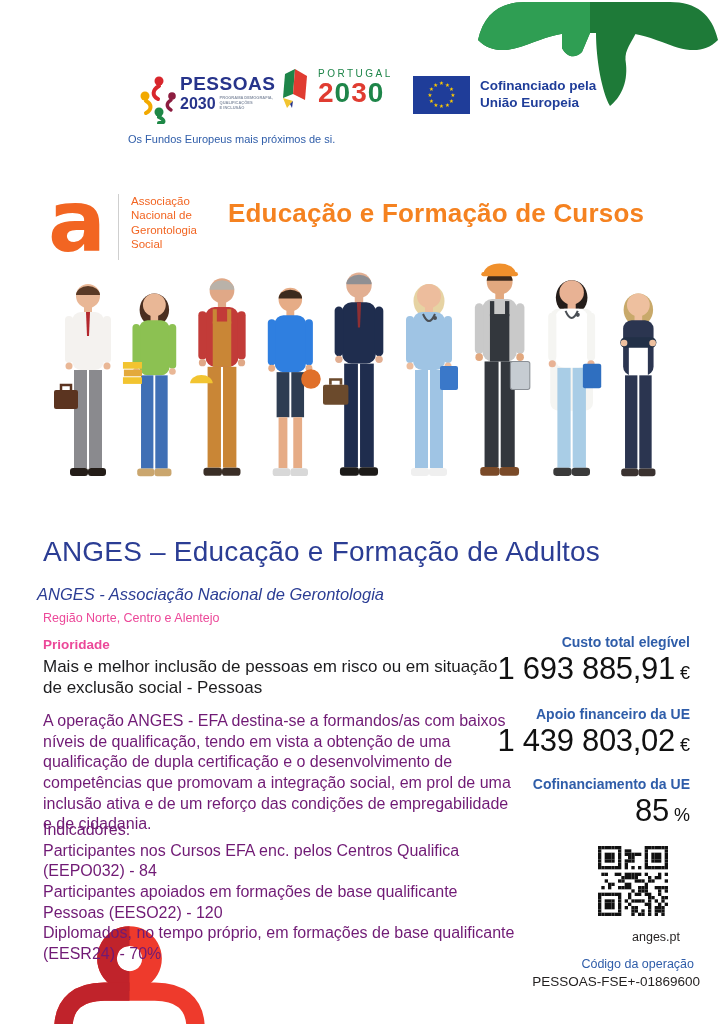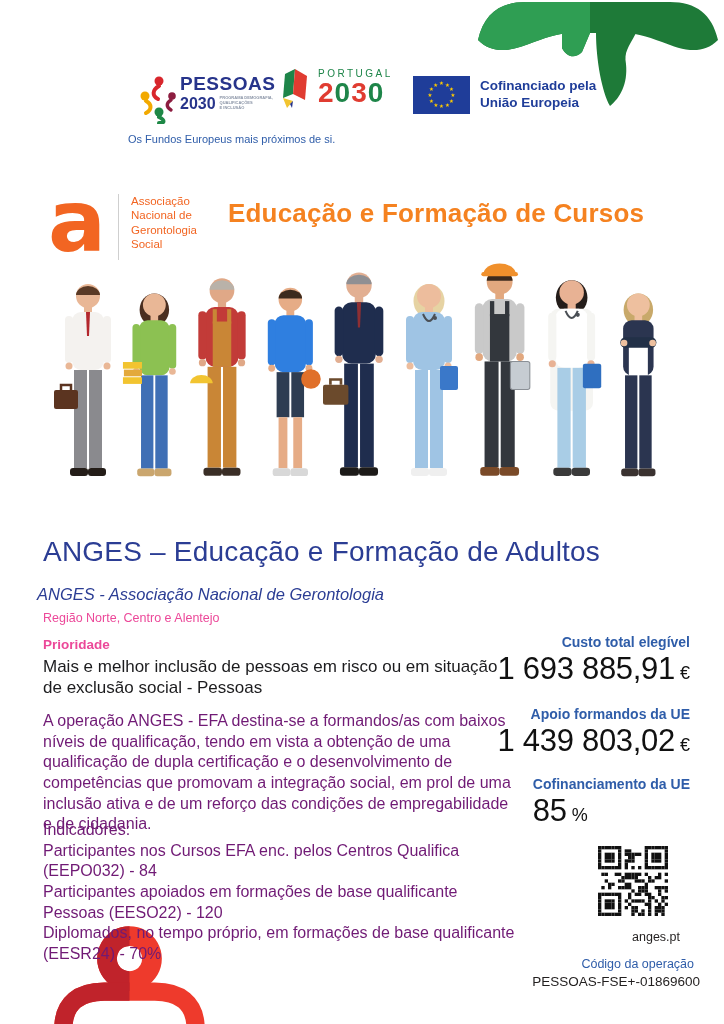--- a/index.html
+++ b/index.html
@@ -34,21 +34,21 @@
   .h1{font-size:28px;color:#2B3D94;font-weight:500;letter-spacing:.2px;margin-top:32px;}
   .org-line{font-size:16.5px;color:#2B3D94;font-weight:500;}
   .region{font-size:12.5px;color:#ec4899;}
   .blue-label{font-size:13.5px;color:#ec4899;font-weight:600;}
   .priority-text{font-size:17px;color:#1c1c1e;line-height:1.26;width:466px;}
   .body-text{font-size:16px;color:#701a75;line-height:1.29;width:472px;}
 
   
   .fin{right:34px;text-align:right;margin-left:32px;}
   .fin-label{font-size:14px;color:#2F5DA9;font-weight:600;}
-  .fin-row{display:flex;justify-content:flex-start;align-items:baseline;margin-top:1px;}
+  .fin-row{display:flex;justify-content:flex-end;align-items:baseline;margin-top:1px;}
   .fin-value{font-size:31px;color:#111;letter-spacing:-.3px;}
   .fin-unit{font-size:18px;color:#111;margin-left:5px;}
 
   .website{font-size:12.5px;color:#221f1f;}
   .code-label{font-size:12.5px;color:#2F5DA9;}
   .code-value{font-size:13.5px;color:#221f1f;}
 
   .z-top{z-index:3;} .z-deco{z-index:1;}
 </style>
 </head>
@@ -341,21 +341,21 @@
   </div>
 
   <div class="abs fin" style="top:634px;">
     <div class="fin-label">Custo total elegível</div>
     <div class="fin-row">
       <span class="fin-value">1 693 885,91</span>
       <span class="fin-unit">€</span>
     </div>
   </div>
   <div class="abs fin" style="top:706px;">
-    <div class="fin-label">Apoio formandos da UE</div>
+    <div class="fin-label">Apoio financeiro da UE</div>
     <div class="fin-row">
       <span class="fin-value">1 439 803,02</span>
       <span class="fin-unit">€</span>
     </div>
   </div>
   <div class="abs fin" style="top:776px;">
     <div class="fin-label">Cofinanciamento da UE</div>
     <div class="fin-row">
       <span class="fin-value">85</span>
       <span class="fin-unit">%</span>

